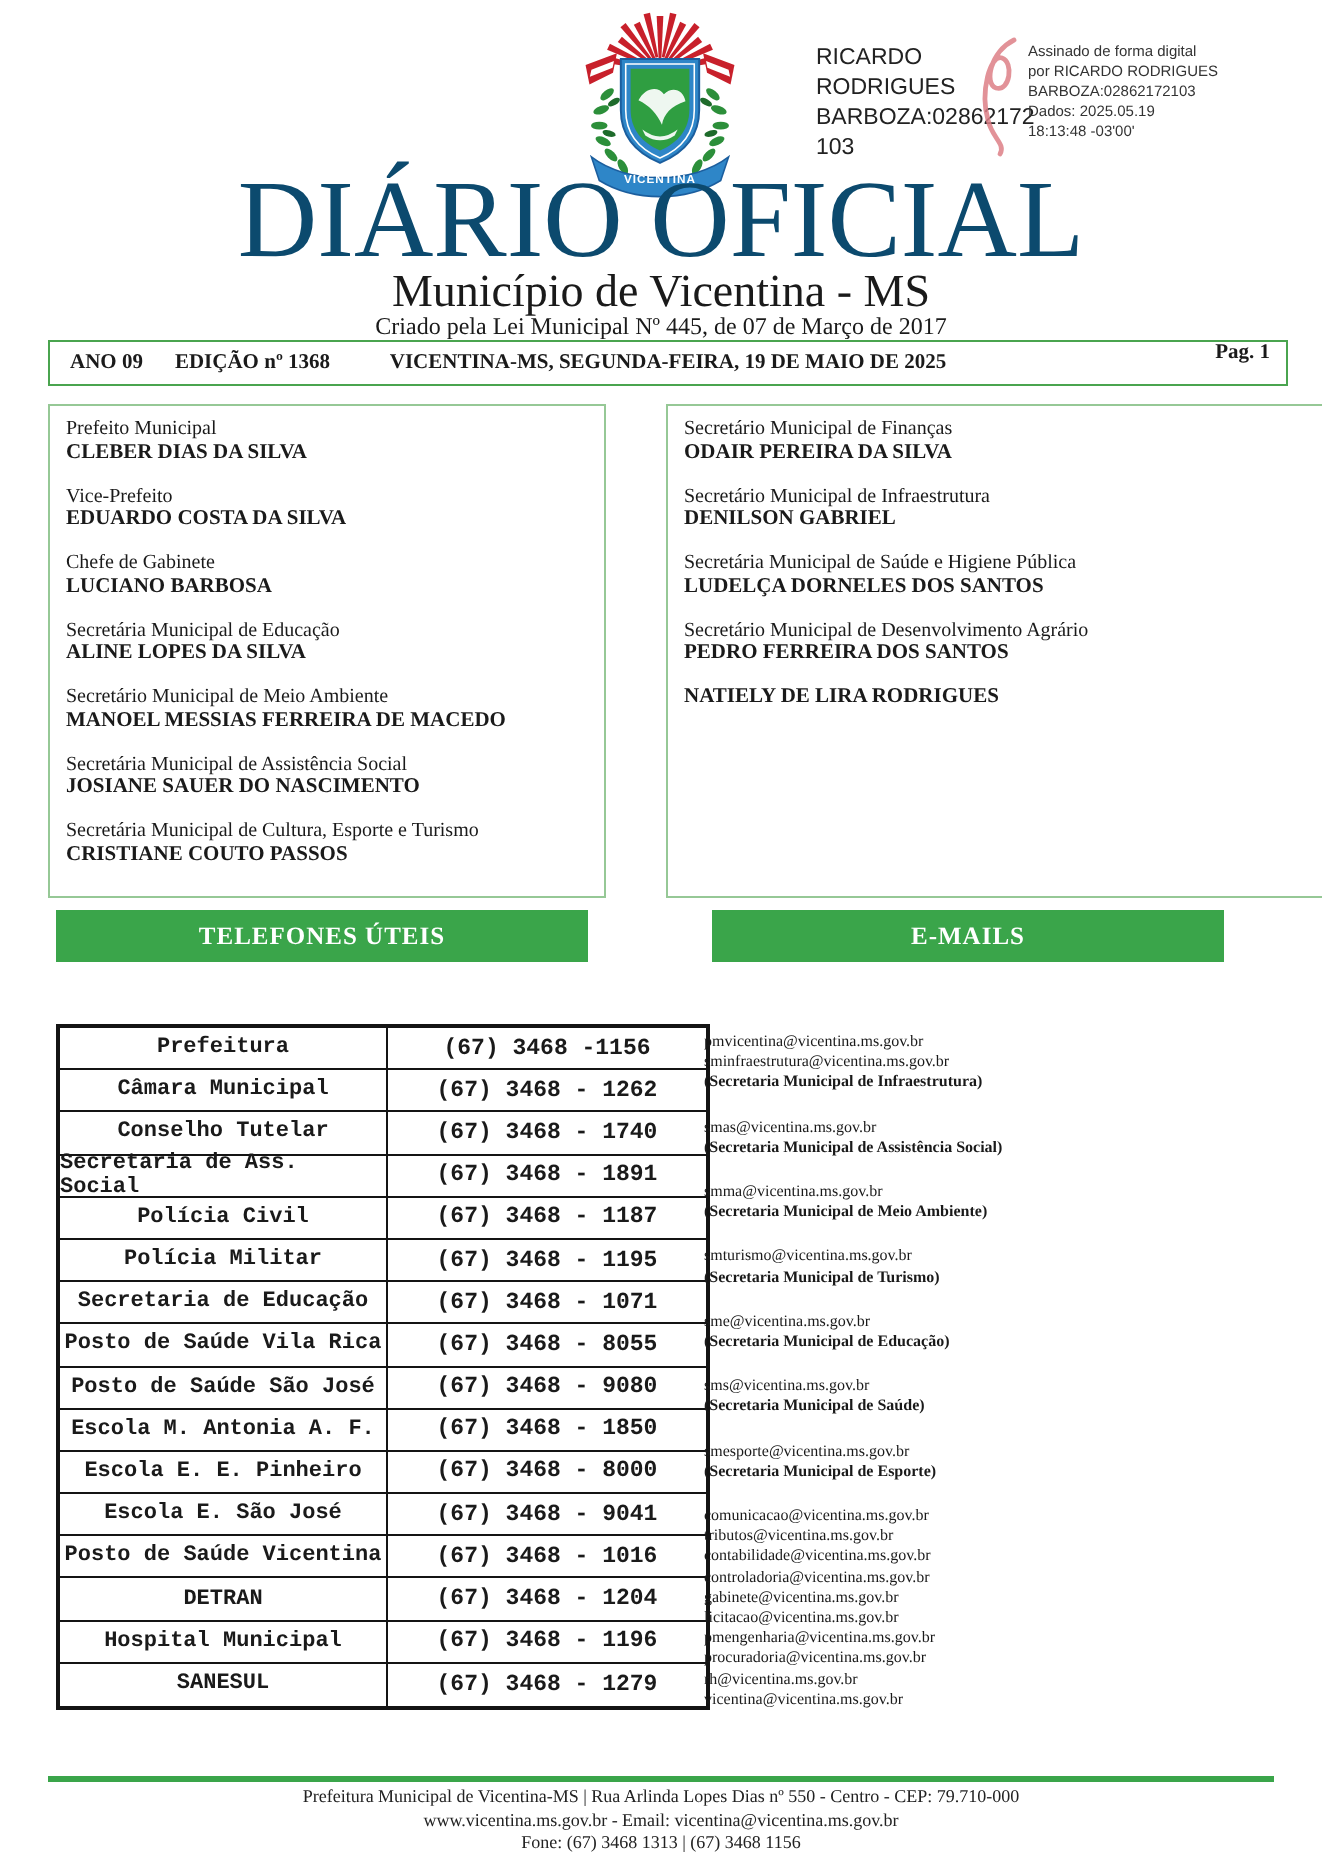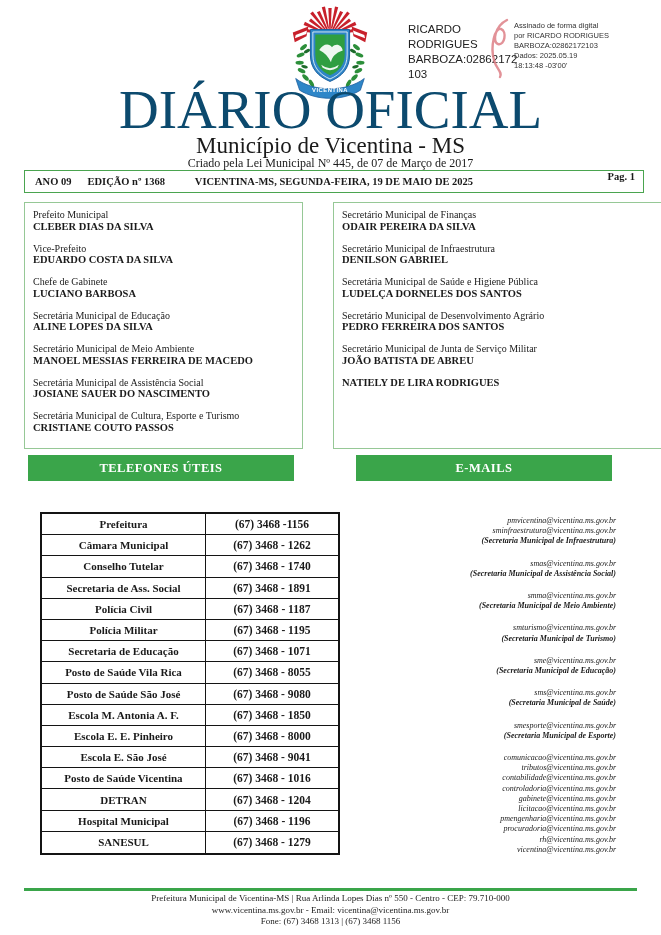--- a/index.html
+++ b/index.html
@@ -56,35 +56,36 @@
   
   .section-bar {
     position:absolute; top:455px; height:26px; background:#3aa54a;
     color:#ffffff; font-weight:bold; font-size:12.5px; letter-spacing:0.5px;
     display:flex; align-items:center; justify-content:center;
   }
   .bar-phones { left:28px;  width:266px; }
   .bar-emails { left:356px; width:256px; }
   
   .phone-table {
-    position:absolute; left:40px; top:512px; width:300px;
+    position:absolute; left:28px; top:512px; width:327px;
     border:2px solid #141414;
+    font-family:Liberation Mono, monospace;
   }
   .phone-row { display:flex; border-bottom:1.5px solid #141414; height:21.2px; }
   .phone-row:last-of-type { border-bottom:none; }
   .phone-row .cell {
     display:flex; align-items:center; justify-content:center;
     font-weight:bold; font-size:11px;
   }
   .phone-row .place { width:164px; border-right:1.5px solid #141414; }
   .phone-row .num   { flex:1; font-size:11.5px; }
   
   .emails-col {
     position:absolute; left:352px; top:516px; width:264px;
-    text-align:right; font-size:8px; line-height:10.2px;font-style:italic;
+    text-align:left; font-size:8px; line-height:10.2px;
   }
   .email-group { margin-bottom:12px; }
   .email-group .addrs { white-space:pre-line; }
   .email-group .lbl { font-weight:bold; }
   .email-plain { white-space:pre-line; }
   
   .footer-divider { position:absolute; left:24px; top:888px; width:613px; height:3px; background:#3aa54a; }
   .footer-text {
     position:absolute; left:0; top:893px; width:100%;
     text-align:center; font-size:9px; line-height:11.5px; color:#222;
@@ -259,24 +260,20 @@
         <div class="role">Secretária Municipal de Saúde e Higiene Pública</div>
         <div class="nm">LUDELÇA DORNELES DOS SANTOS</div>
       </div>
 
 
       <div class="official">
         <div class="role">Secretário Municipal de Desenvolvimento Agrário</div>
         <div class="nm">PEDRO FERREIRA DOS SANTOS</div>
       </div>
 
-      <div class="official">
-        <div class="role">Secretário Municipal de Junta de Serviço Militar</div>
-        <div class="nm">JOÃO BATISTA DE ABREU</div>
-      </div>
 
       <div class="official">
         <div class="nm">NATIELY DE LIRA RODRIGUES</div>
       </div>
     </div>
 
   <div class="section-bar bar-phones">TELEFONES ÚTEIS</div>
   <div class="section-bar bar-emails">E-MAILS</div>
 
   <div class="phone-table">

